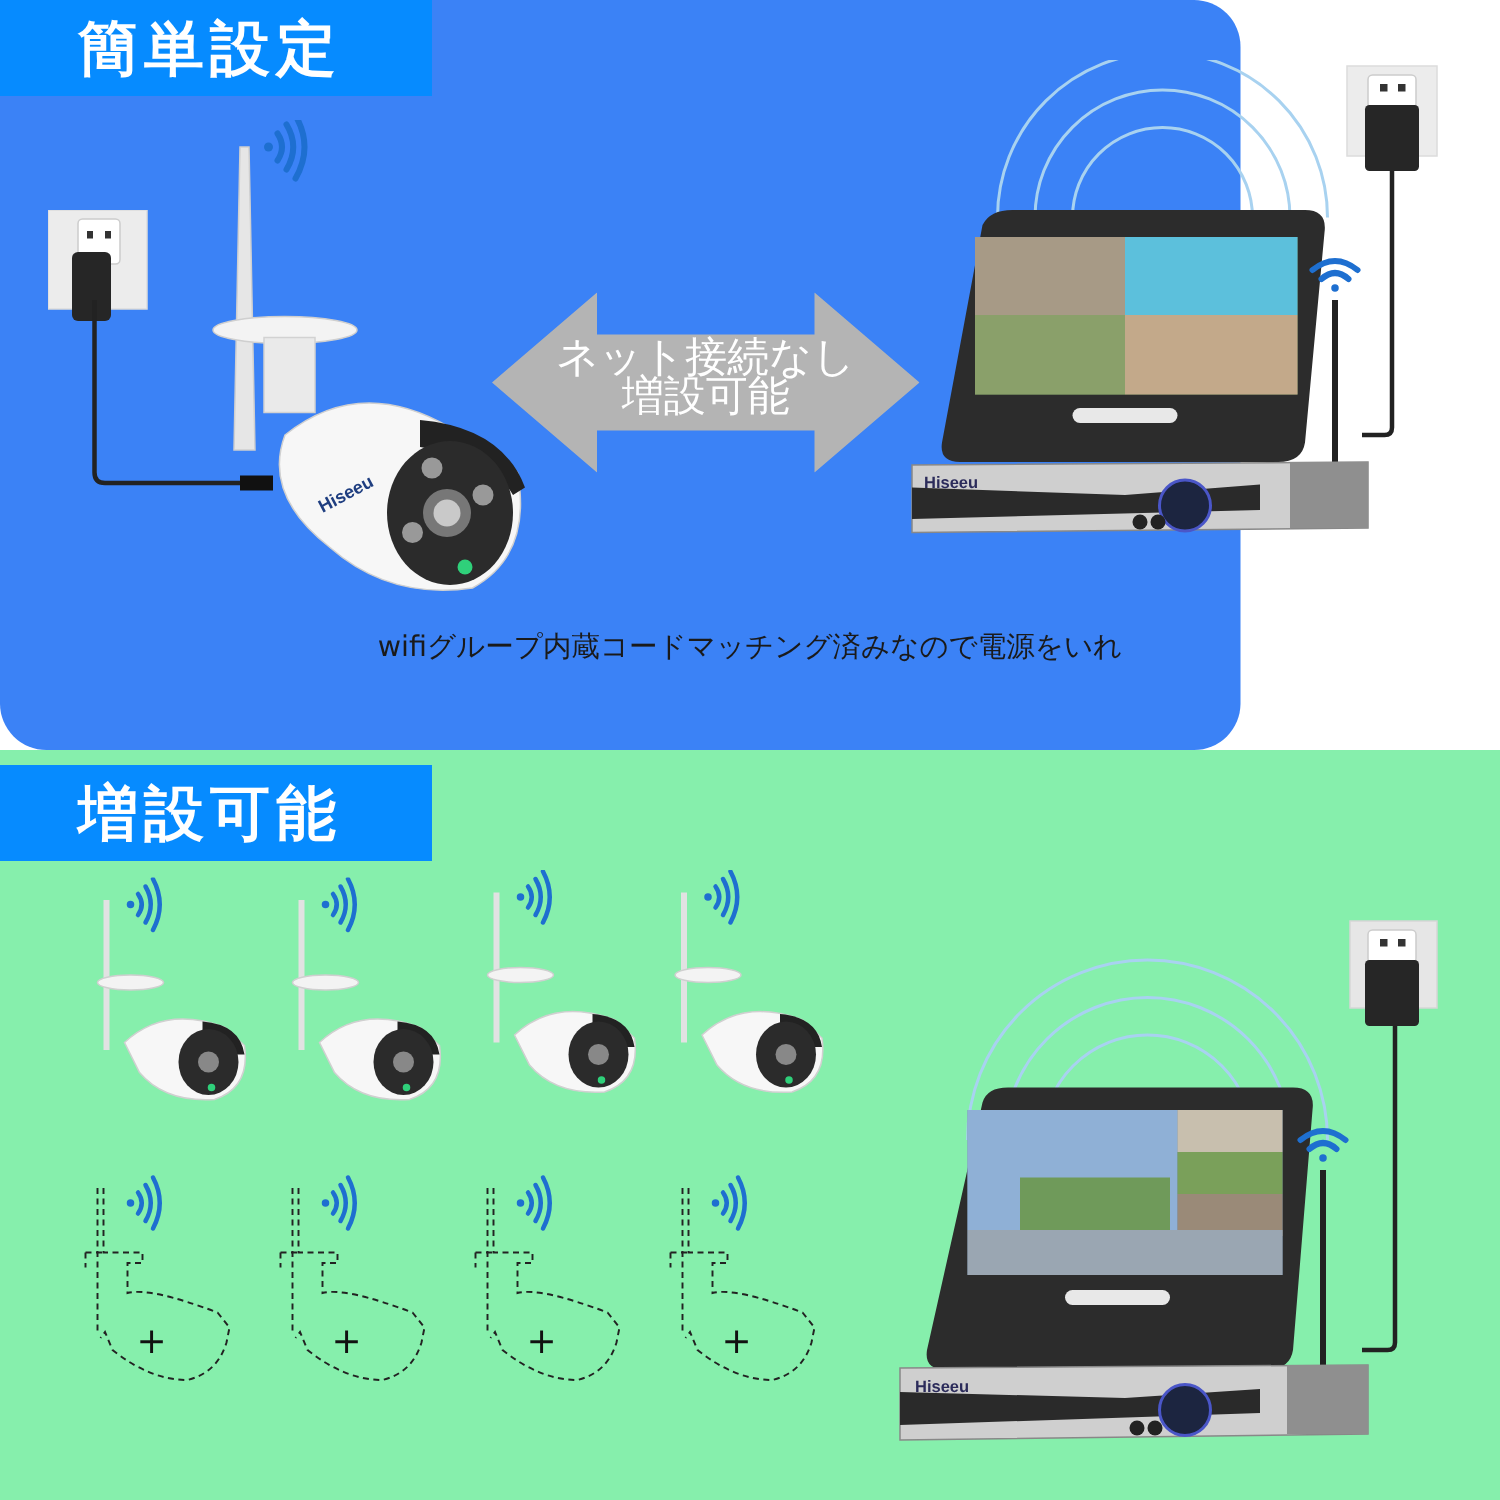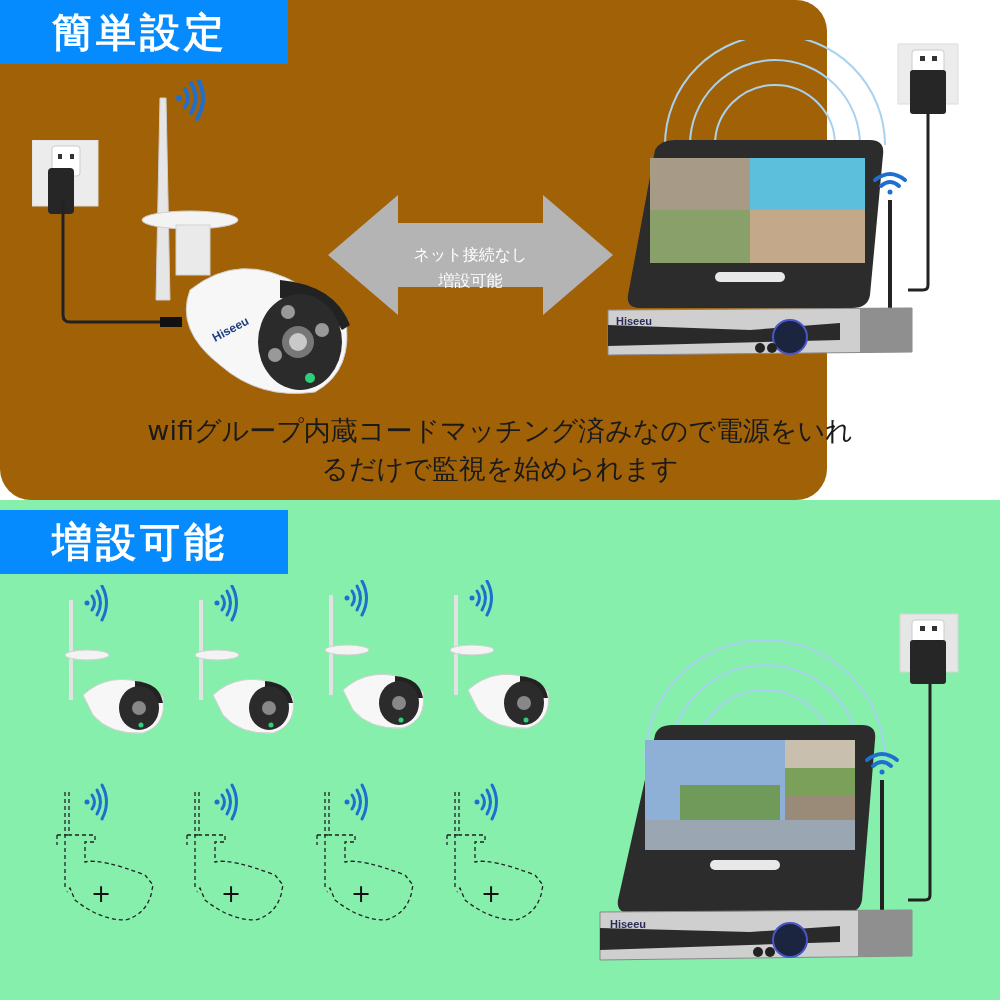--- a/index.html
+++ b/index.html
@@ -1,41 +1,41 @@
 <!DOCTYPE html>
 <html><head>
 <meta charset="utf-8">
 <style>
   * { box-sizing: border-box; margin: 0; padding: 0; }
   html, body { width: 1000px; height: 1000px; overflow: hidden; background: #ffffff; }
   body { font-family: "DejaVu Sans", "Liberation Sans", sans-serif; position: relative; }
 
-  .section-top { position: absolute; left: 0; top: 0; width: 827px; height: 500px; background: #a16207; border-radius: 31px; }
+  .section-top { position: absolute; left: 0; top: 0; width: 827px; height: 500px; background: #3b82f6; border-radius: 31px; }
   .section-bottom { position: absolute; left: 0; top: 500px; width: 1000px; height: 548px; background: #86efac; }
 
   .title-tag {
     position: absolute; left: 0; background: #068bff; color: #ffffff;
     font-weight: bold; font-size: 40px; letter-spacing: 4px;
     display: flex; align-items: center; padding-left: 52px;
   }
   .title-tag.top { top: 0; width: 288px; height: 64px; }
   .title-tag.bottom { top: 10px; width: 288px; height: 64px; }
 
   .abs { position: absolute; }
 
   
   .arrow-wrap { position: absolute; left: 328px; top: 195px; width: 285px; height: 120px; }
   .arrow-text {
-    position: absolute; left: 0; top: 47px; width: 285px; text-align: center;
-    color: #ffffff; font-size: 16px; line-height: 26px;
+    position: absolute; left: 0; top: 30px; width: 285px; text-align: center;
+    color: #ffffff; font-size: 28px; line-height: 26px;
   }
 
   .caption {
     position: absolute; left: 0; top: 412px; width: 1000px; text-align: center;
-    font-size: 27px; line-height: 38px; color: #1a1a1a;
+    font-size: 19px; line-height: 38px; color: #1a1a1a;
   }
 
   .max-text {
     position: absolute; left: 632px; top: 540px; font-size: 30px; color: #1a1a1a; letter-spacing: 1px;
   }
   .max-text .num { color: #e51b1b; font-size: 42px; font-weight: normal; vertical-align: -4px; }
 
   .cam-slot { position: absolute; width: 120px; height: 170px; }
 </style>
 </head>
@@ -127,21 +127,20 @@
     <path d="M18 285 L160 290 L250 283 L250 300 L18 306 Z" fill="#2a2a2a"></path>
     <rect x="270" y="268" width="52" height="44" fill="#8f8f8f"></rect>
     <circle cx="200" cy="297" r="17" fill="#1c2540" stroke="#4a56c8" stroke-width="2"></circle>
     <circle cx="170" cy="308" r="5" fill="#222"></circle>
       <circle cx="182" cy="308" r="5" fill="#222"></circle>
     <text x="26" y="285" font-size="11" font-weight="bold" fill="#2b2b5a" font-family="Liberation Sans, sans-serif">Hiseeu</text>
   </svg>
 
   <div class="caption">
     <div>wifiグループ内蔵コードマッチング済みなので電源をいれ</div>
-    <div>るだけで監視を始められます</div>
   </div>
 </div>
 
 <div class="section-bottom">
   <div class="title-tag bottom">増設可能</div>
 
 
   <div class="cam-slot" style="left:55px;top:85px">
     <svg width="120" height="170">
       <g fill="none" stroke="#1e6fd0" stroke-width="3" stroke-linecap="round">

